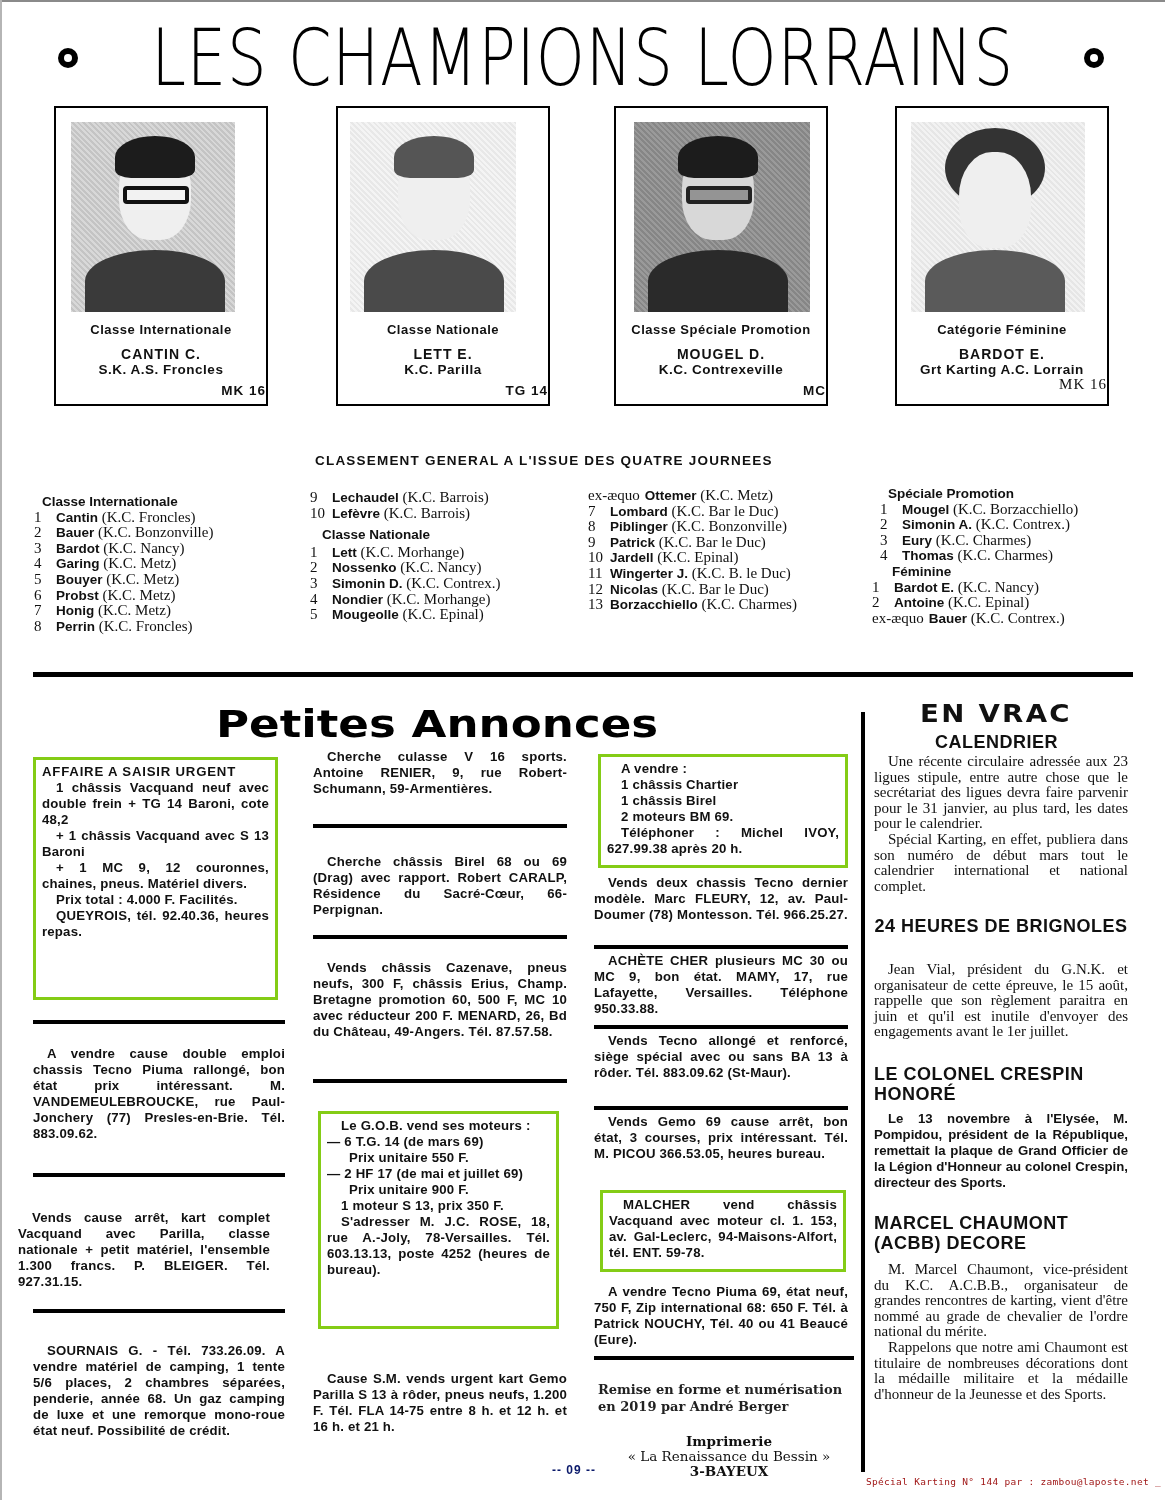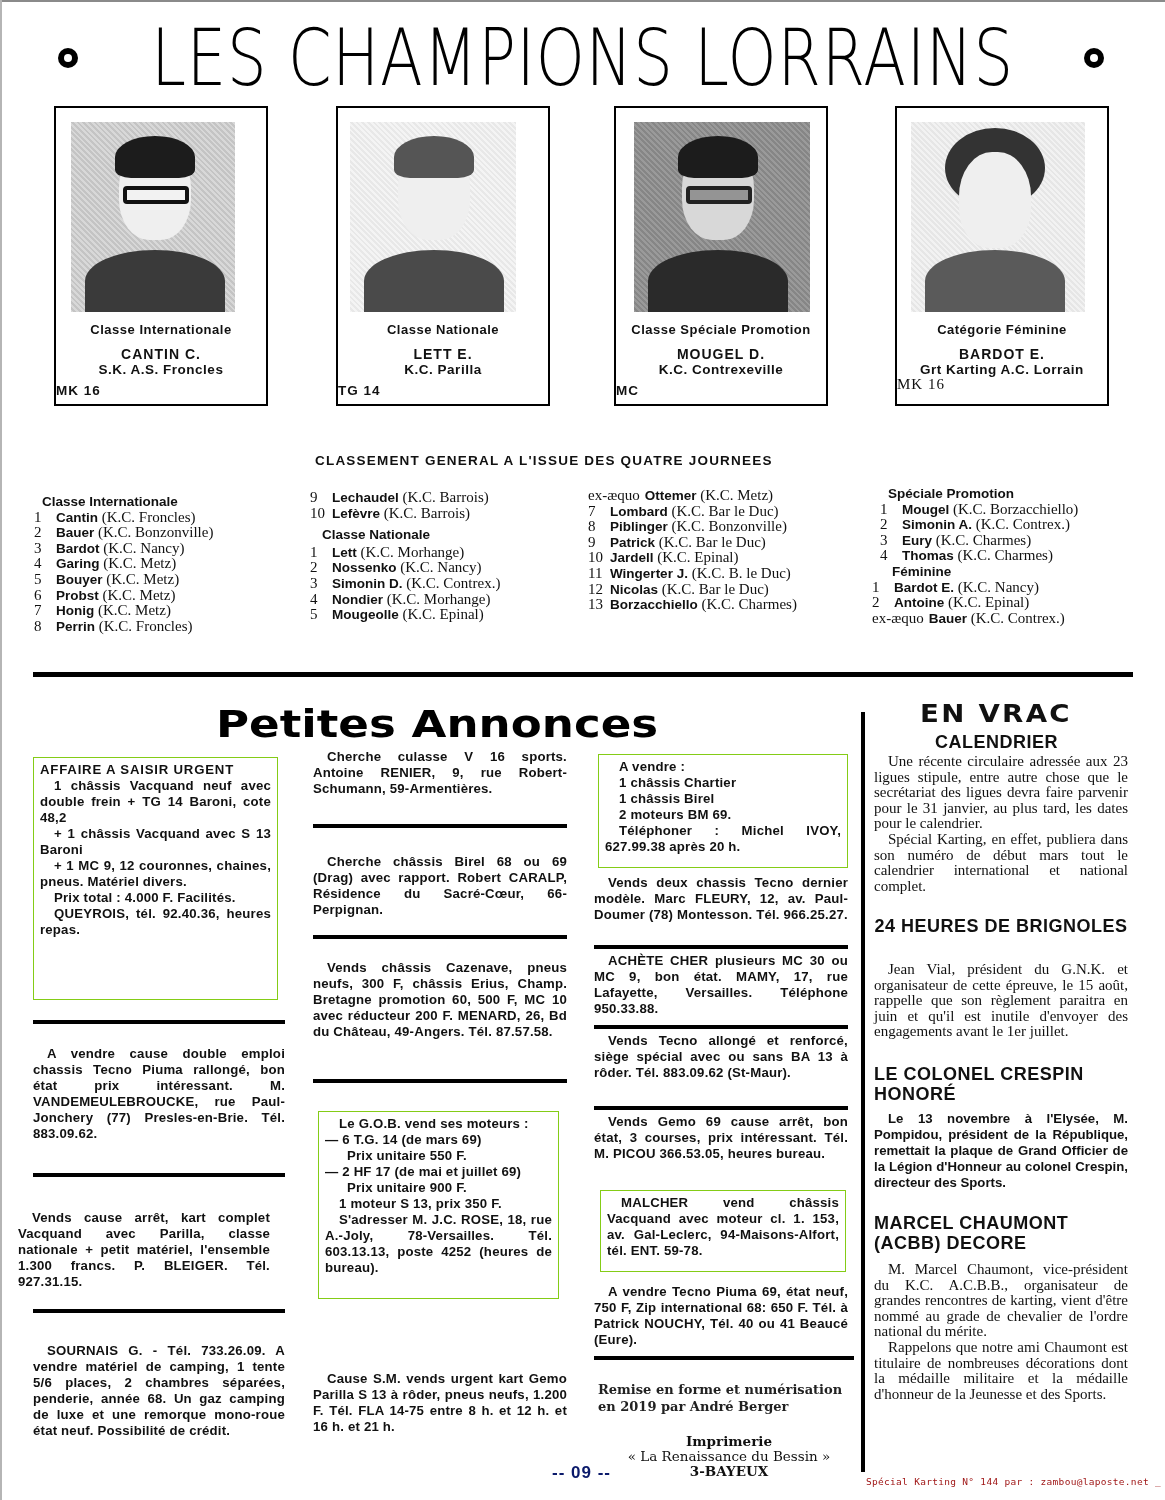--- a/index.html
+++ b/index.html
@@ -19,54 +19,54 @@
   .card { position: absolute; top: 106px; width: 214px; height: 300px; border: 2px solid #000; background: #fff; }
   .card .photo { position: absolute; left: 13px; top: 14px; width: 166px; height: 190px;
                  background: repeating-linear-gradient(45deg, #d8d8d8 0 2px, #c4c4c4 2px 4px); }
   .card .photo .head { position: absolute; left: 48px; top: 22px; width: 72px; height: 96px; border-radius: 46% 46% 42% 42%; background: #efefef; }
   .card .photo .hair { position: absolute; left: 44px; top: 14px; width: 80px; height: 42px; border-radius: 50% 50% 20% 20%; background: #1c1c1c; }
   .card .photo .body { position: absolute; left: 14px; top: 128px; width: 140px; height: 62px; border-radius: 50% 50% 0 0; background: #3a3a3a; }
   .card .photo .glasses { position: absolute; left: 52px; top: 64px; width: 66px; height: 18px; border: 4px solid #111; border-radius: 4px; background: rgba(255,255,255,0.2); }
   .card .cat { position: absolute; left: 0; top: 214px; width: 100%; text-align: center; font-weight: bold; font-size: 13px; letter-spacing: 0.5px; }
   .card .name { position: absolute; left: 0; top: 238px; width: 100%; text-align: center; font-weight: bold; font-size: 14px; letter-spacing: 1px; }
   .card .club { position: absolute; left: 0; top: 254px; width: 100%; text-align: center; font-weight: bold; font-size: 13.5px; letter-spacing: 0.5px; }
-  .card .engine { position: absolute; left: 0; top: 275px; width: 100%; text-align: left; font-weight: bold; font-size: 13.5px; letter-spacing: 1px; }
+  .card .engine { position: absolute; left: 0; top: 275px; width: 100%; text-align: right; font-weight: bold; font-size: 13.5px; letter-spacing: 1px; }
   .card .engine.serif { font-family: "Liberation Serif", serif; font-weight: normal; top: 268px; font-size: 15px; }
 
   
   .classement-title { position: absolute; left: 315px; top: 453px; font-weight: bold; font-size: 13.5px; letter-spacing: 1.2px; }
   .rank-col { position: absolute; font-family: "Liberation Serif", serif; font-size: 15px; line-height: 15.6px; }
   .rank-col .hdr { font-family: "Liberation Sans", sans-serif; font-weight: bold; font-size: 13.5px; display: block; }
   .rank-col .row { display: block; white-space: nowrap; }
   .rank-col .num { display: inline-block; width: 22px; }
   .rank-col .nm { font-family: "Liberation Sans", sans-serif; font-weight: bold; font-size: 13.5px; }
 
   
   .hr-main { position: absolute; left: 33px; top: 672px; width: 1100px; height: 5px; background: #000; }
   .vr-main { position: absolute; left: 861px; top: 712px; width: 4px; height: 760px; background: #000; }
 
   
   .pa-title { position: absolute; left: 216px; top: 703px; font-family: "DejaVu Sans", sans-serif; font-weight: 900; font-size: 37px; letter-spacing: 0px; transform: scaleX(1.22); transform-origin: 0 50%; color: #000; }
   .ad { position: absolute; font-weight: bold; font-size: 13.2px; line-height: 16px; text-align: justify; letter-spacing: 0.2px; }
   .ad p { text-indent: 14px; }
   .ad p.noindent { text-indent: 0; }
-  .ad.boxed { border: 1px solid #84cc16; padding: 4px 6px 6px 6px; }
+  .ad.boxed { border: 3px solid #84cc16; padding: 4px 6px 6px 6px; }
   .sep { position: absolute; height: 4px; background: #000; }
 
   
   .ev-title { position: absolute; left: 920px; top: 700px; font-family: "DejaVu Sans", sans-serif; font-weight: 900; font-size: 24px; letter-spacing: 2px; transform: scaleX(1.15); transform-origin: 0 50%; }
   .ev-head { position: absolute; font-weight: bold; font-size: 18px; letter-spacing: 0.5px; line-height: 20px; }
   .ev-text { position: absolute; font-family: "Liberation Serif", serif; font-size: 15px; line-height: 15.6px; text-align: justify; }
   .ev-text p { text-indent: 14px; }
   .ev-text.sans { font-family: "Liberation Sans", sans-serif; font-weight: bold; font-size: 13.2px; line-height: 16px; }
 
   .credit { position: absolute; left: 598px; top: 1381px; width: 262px; font-family: "DejaVu Serif", serif; font-weight: bold; font-size: 13px; line-height: 17px; color: #222; }
   .printer { position: absolute; left: 598px; top: 1434px; width: 262px; text-align: center; font-family: "DejaVu Serif", serif; font-size: 13.5px; line-height: 15px; }
   .printer .b { font-weight: bold; }
-  .page-num { position: absolute; left: 552px; top: 1463px; font-weight: bold; font-size: 17px; color: #0b1a6b; letter-spacing: 1px; }
+  .page-num { position: absolute; left: 552px; top: 1463px; font-weight: bold; font-size: 12px; color: #0b1a6b; letter-spacing: 1px; }
   .footer-credit { position: absolute; left: 866px; top: 1476px; font-family: "DejaVu Sans Mono", monospace; font-size: 9.5px; color: #a01818; letter-spacing: 0.3px; }
 </style>
 </head>
 <body>
 
 <div class="page-border-top"></div>
 <div class="page-border-left"></div>
 
 <div class="title-dot" style="left:58px;"></div>
 <div class="title">LES CHAMPIONS LORRAINS</div>
@@ -213,21 +213,21 @@
 </div>
 <div class="sep" style="left:313px;top:824px;width:254px;"></div>
 <div class="ad" style="left:313px;top:854px;width:254px;">
   <p>Cherche châssis Birel 68 ou 69 (Drag) avec rapport. Robert CARALP, Résidence du Sacré-Cœur, 66-Perpignan.</p>
 </div>
 <div class="sep" style="left:313px;top:935px;width:254px;"></div>
 <div class="ad" style="left:313px;top:960px;width:254px;">
   <p>Vends châssis Cazenave, pneus neufs, 300 F, châssis Erius, Champ. Bretagne promotion 60, 500 F, MC 10 avec réducteur 200 F. MENARD, 26, Bd du Château, 49-Angers. Tél. 87.57.58.</p>
 </div>
 <div class="sep" style="left:313px;top:1079px;width:254px;"></div>
-<div class="ad boxed" style="left:318px;top:1111px;width:241px;height:188px;">
+<div class="ad boxed" style="left:318px;top:1111px;width:241px;height:218px;">
   <p>Le G.O.B. vend ses moteurs :</p>
   <p class="noindent">— 6 T.G. 14 (de mars 69)</p>
   <p style="text-indent:22px;">Prix unitaire 550 F.</p>
   <p class="noindent">— 2 HF 17 (de mai et juillet 69)</p>
   <p style="text-indent:22px;">Prix unitaire 900 F.</p>
   <p>1 moteur S 13, prix 350 F.</p>
   <p>S'adresser M. J.C. ROSE, 18, rue A.-Joly, 78-Versailles. Tél. 603.13.13, poste 4252 (heures de bureau).</p>
 </div>
 <div class="ad" style="left:313px;top:1371px;width:254px;">
   <p>Cause S.M. vends urgent kart Gemo Parilla S 13 à rôder, pneus neufs, 1.200 F. Tél. FLA 14-75 entre 8 h. et 12 h. et 16 h. et 21 h.</p>

